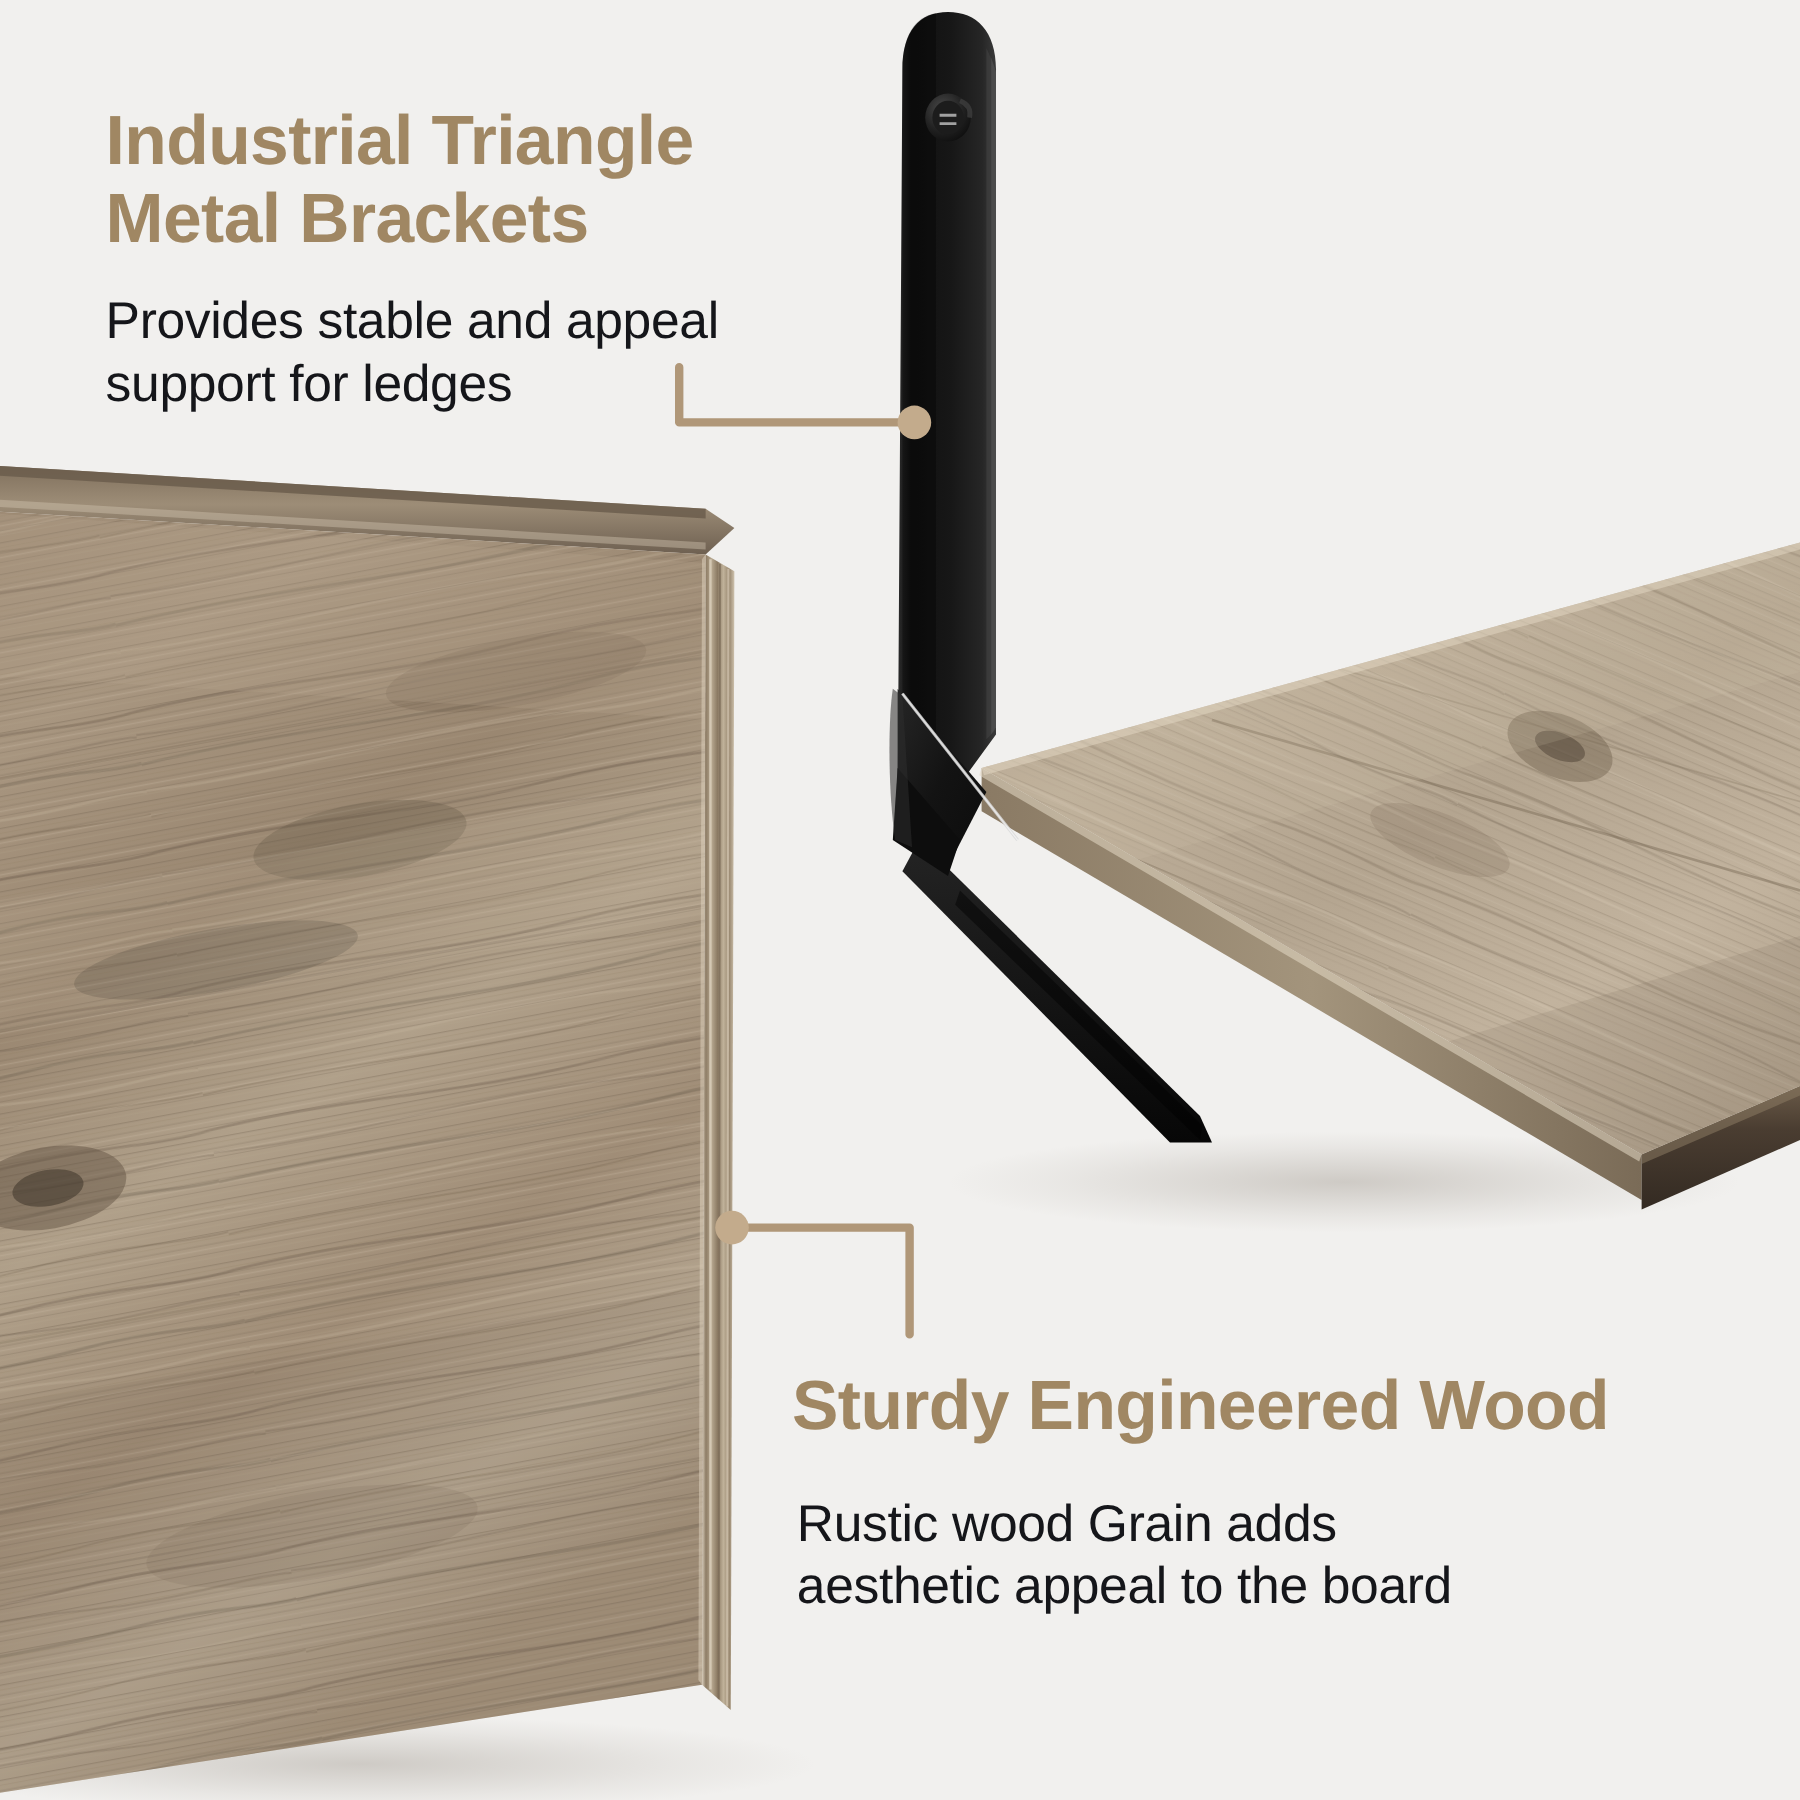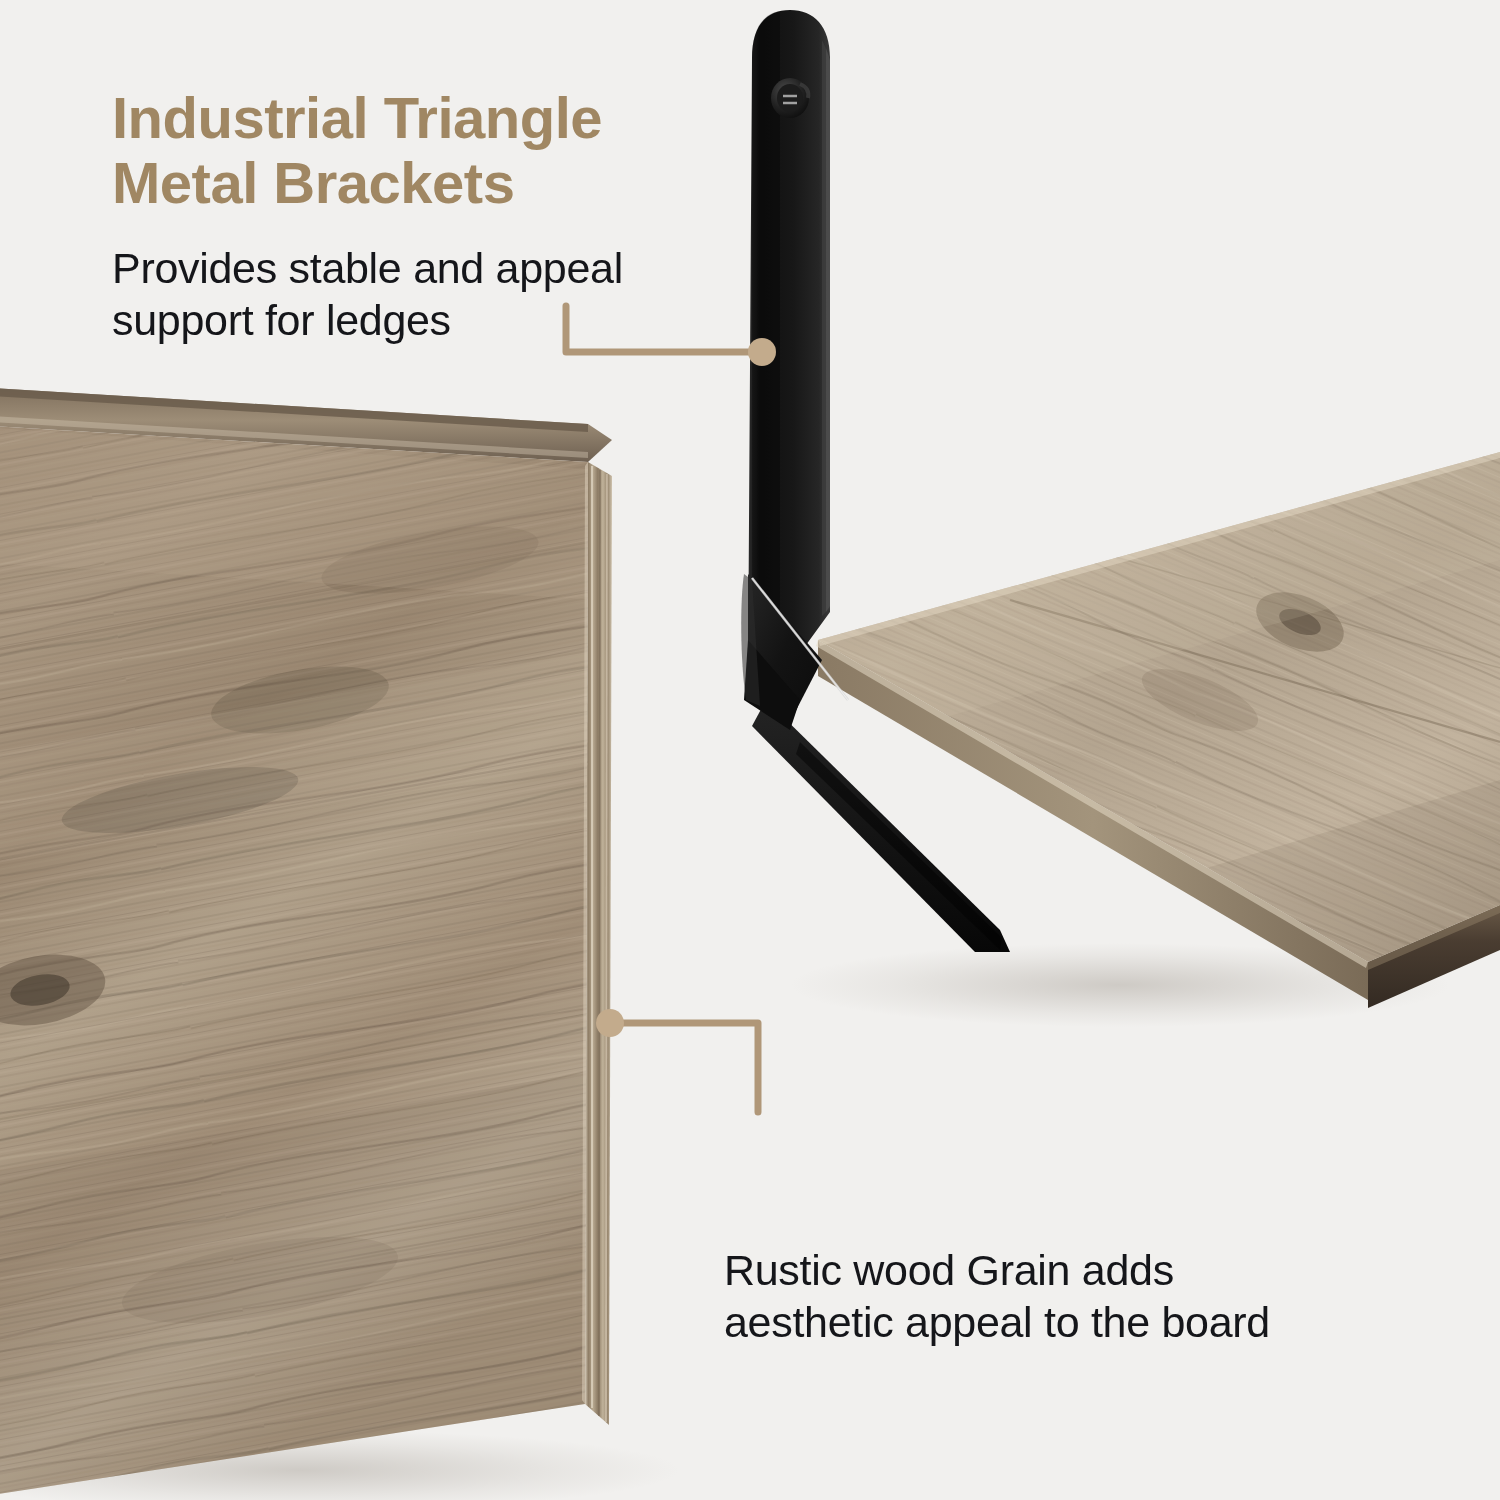--- a/index.html
+++ b/index.html
@@ -4,41 +4,41 @@
 <style>
   html,body{margin:0;padding:0;}
   body{
     width:1500px;height:1500px;overflow:hidden;
     background:#f1f0ee;
     font-family:"Liberation Sans", sans-serif;
     position:relative;
   }
   #stage{position:absolute;inset:0;width:1500px;height:1500px;overflow:hidden;background:#f1f0ee;}
   .layer{position:absolute;top:0;left:0;width:1500px;height:1500px;}
-  .txt{position:absolute;white-space:pre;margin-left:24px;}
+  .txt{position:absolute;white-space:pre;}
 
   
   .headline{
     color:#a08763;
     font-weight:bold;
     font-size:58px;
     line-height:1.12;
     letter-spacing:-0.5px;
   }
   .subcopy{
     color:#15161a;
     font-weight:normal;
     font-size:43px;
     line-height:1.22;
     letter-spacing:-0.3px;
   }
   #cal1-head{left:88px;top:86px;}
   #cal1-sub{left:88px;top:242px;}
   #cal2-head{left:660px;top:1140px;}
-  #cal2-sub{left:700px;top:1244px;}
+  #cal2-sub{left:664px;top:1244px;}
 
   
   .connector{position:absolute;overflow:visible;}
   #conn1{left:540px;top:290px;width:260px;height:90px;}
   #conn2{left:590px;top:1000px;width:200px;height:135px;}
 </style>
 </head>
 <body>
 
 <div id="stage">
@@ -280,16 +280,17 @@
   <svg class="connector" id="conn2" viewBox="0 0 200 135" xmlns="http://www.w3.org/2000/svg">
     <path d="M 22 23 L 168 23 L 168 112" stroke="#b09778" stroke-width="7" fill="none" stroke-linecap="round" stroke-linejoin="round"></path>
     <circle cx="20" cy="23" r="14" fill="#c3ab8c"></circle>
   </svg>
 
   <div class="txt headline" id="cal1-head">Industrial Triangle
 Metal Brackets</div>
   <div class="txt subcopy" id="cal1-sub">Provides stable and appeal
 support for ledges</div>
 
+  <div class="txt headline" id="cal2-head">Sturdy Engineered Wood</div>
   <div class="txt subcopy" id="cal2-sub">Rustic wood Grain adds
 aesthetic appeal to the board</div>
 
 </div>
 
 </body></html>

